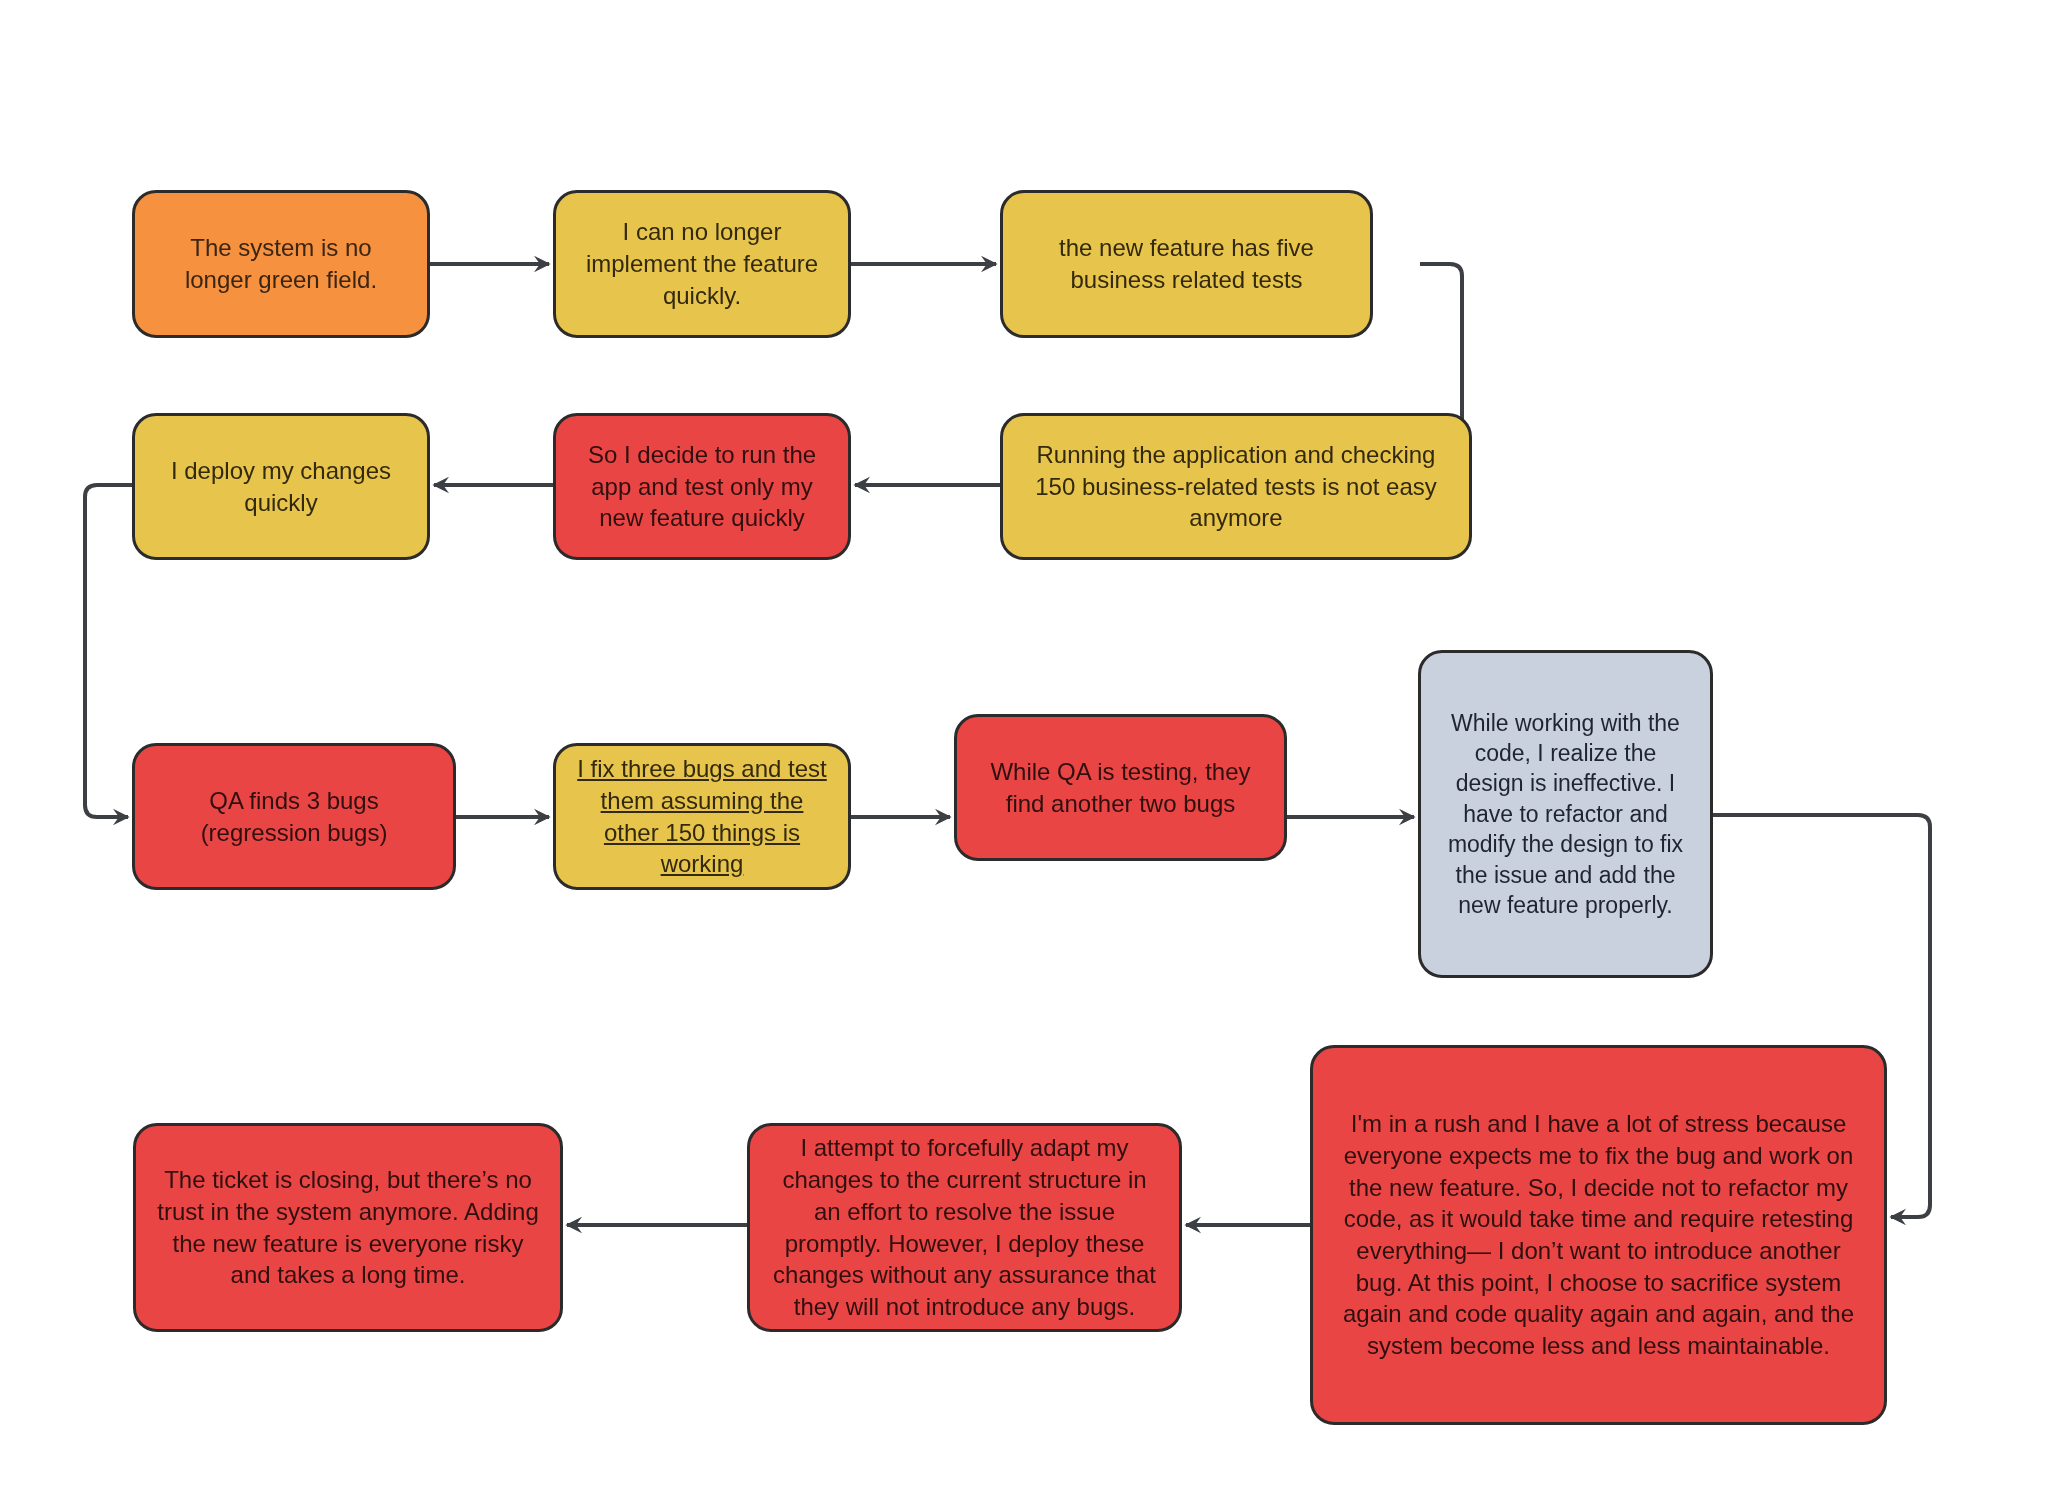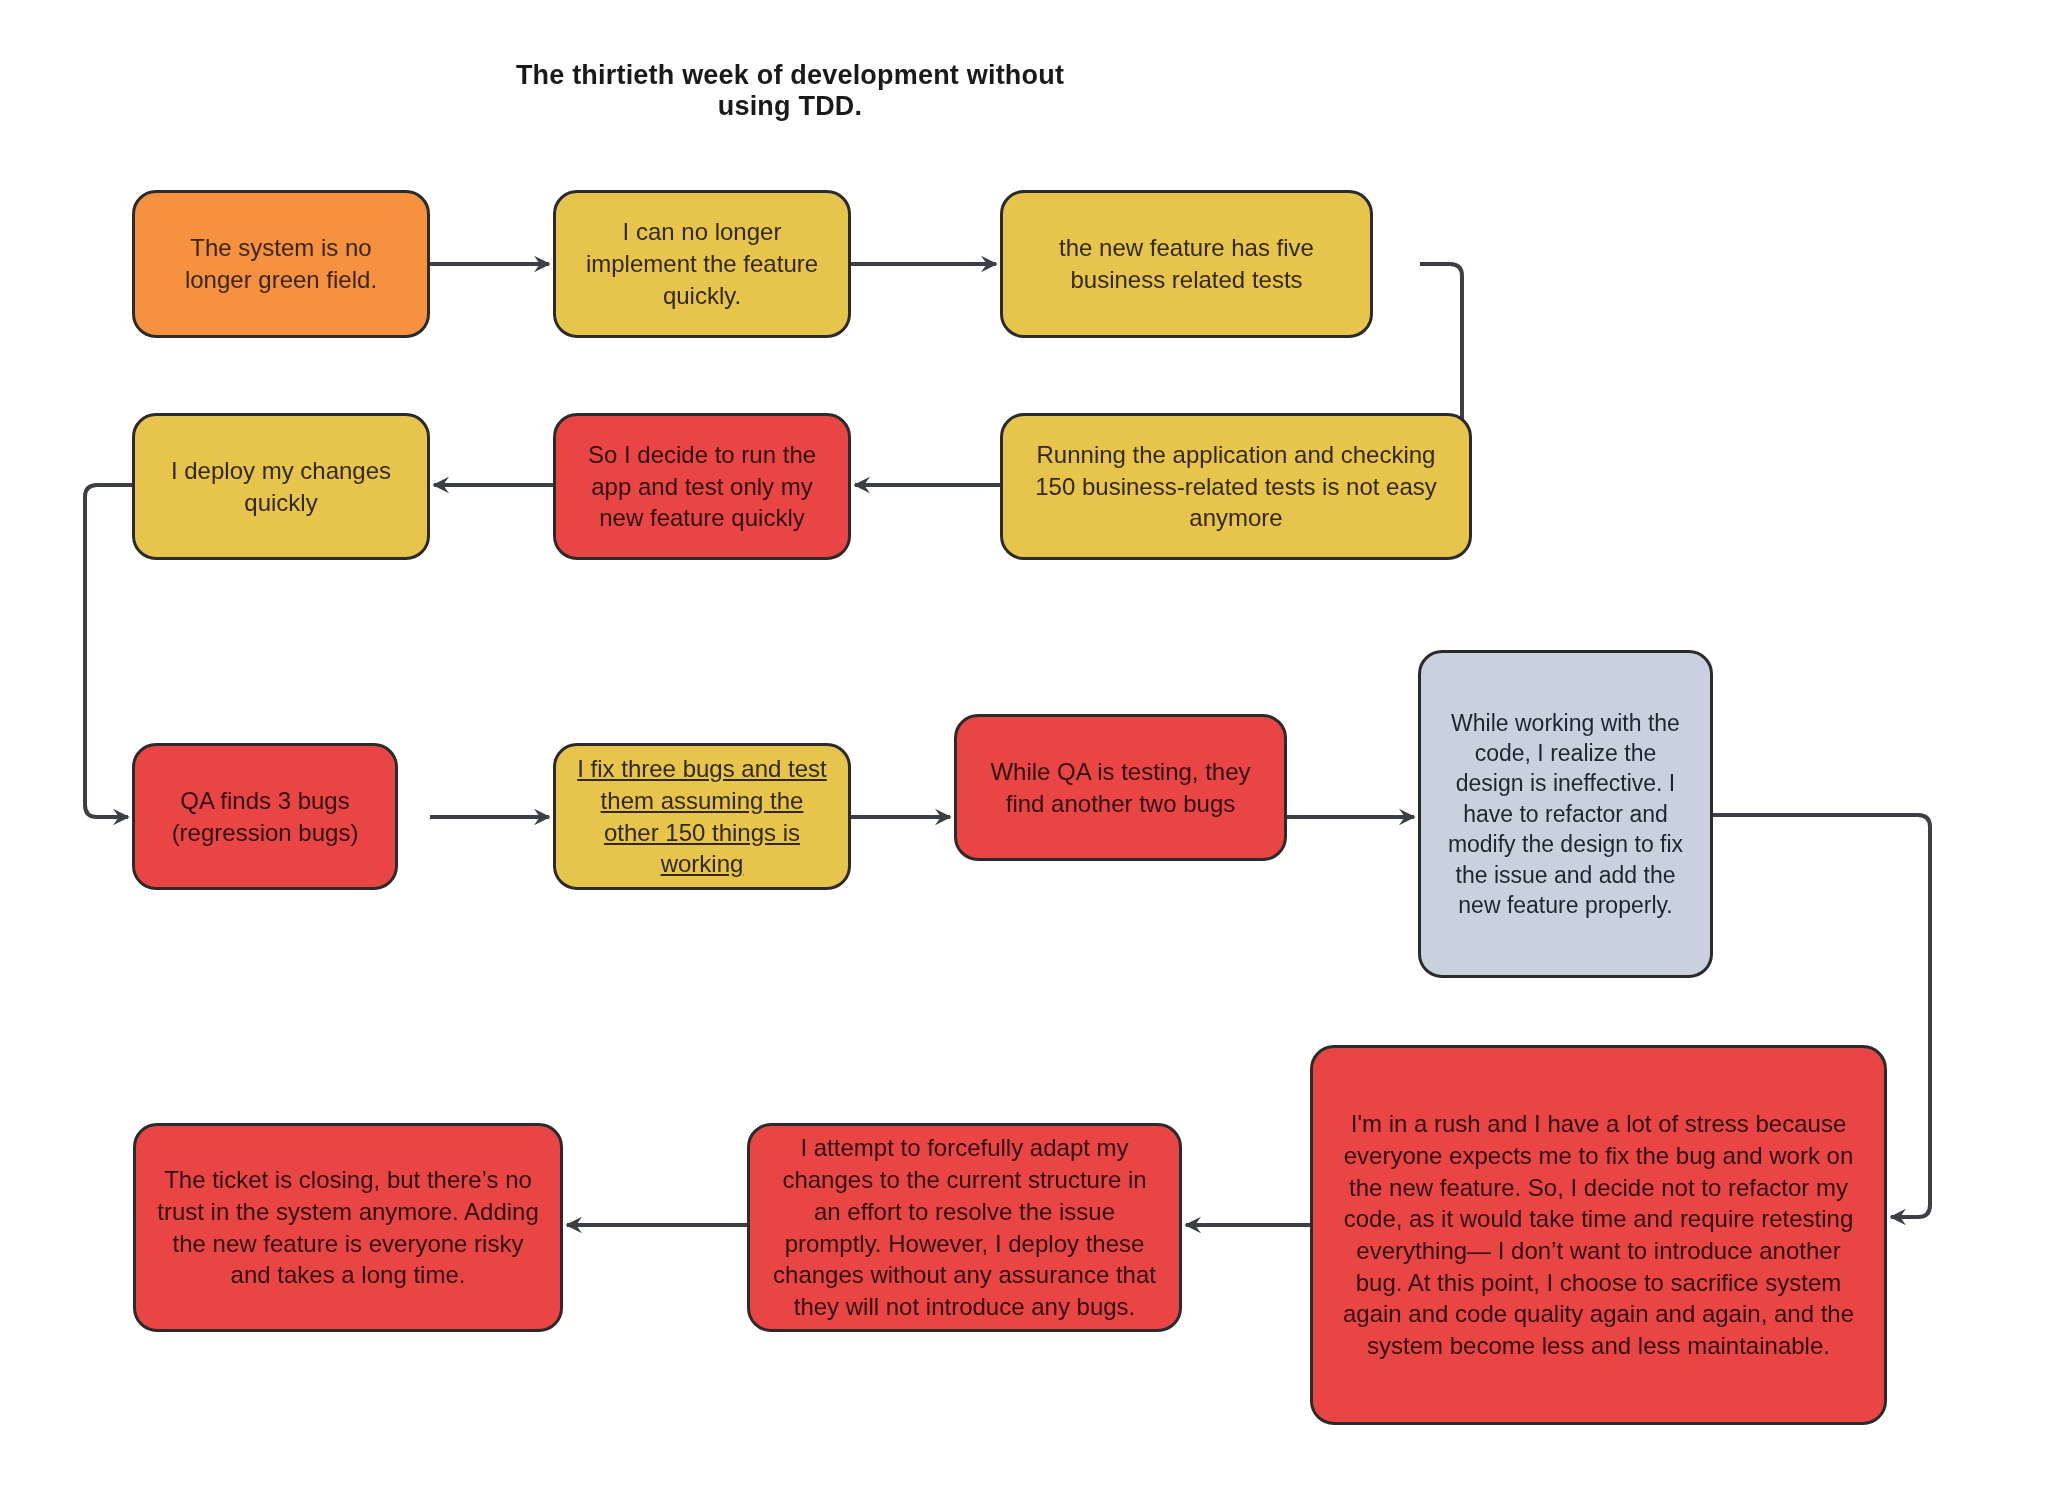--- a/index.html
+++ b/index.html
@@ -51,34 +51,33 @@
   .c-red    { background: #E94545; color: #300f0f; }
   .c-blue   { background: #C9D1DE; color: #1f2530; }
 
   
   .n1  { left: 132px;  top: 190px;  width: 298px; height: 148px; }
   .n2  { left: 553px;  top: 190px;  width: 298px; height: 148px; }
   .n3  { left: 1000px; top: 190px;  width: 373px; height: 148px; }
   .n4  { left: 132px;  top: 413px;  width: 298px; height: 147px; }
   .n5  { left: 553px;  top: 413px;  width: 298px; height: 147px; }
   .n6  { left: 1000px; top: 413px;  width: 472px; height: 147px; }
-  .n7  { left: 132px;  top: 743px;  width: 266px; height: 147px; }
+  .n7  { left: 132px;  top: 743px;  width: 324px; height: 147px; }
   .n8  { left: 553px;  top: 743px;  width: 298px; height: 147px; text-decoration: underline; }
   .n9  { left: 954px;  top: 714px;  width: 333px; height: 147px; }
   .n10 { left: 1418px; top: 650px;  width: 295px; height: 328px; font-size: 23px; }
   .n11 { left: 133px;  top: 1123px; width: 430px; height: 209px; }
   .n12 { left: 747px;  top: 1123px; width: 435px; height: 209px; }
   .n13 { left: 1310px; top: 1045px; width: 577px; height: 380px; padding: 14px 28px; }
 </style>
 </head>
 <body>
 
 <div class="canvas">
 
-  <div class="page-title">The thirtieth week of development without using TDD.</div>
 
   <svg class="edges" width="2048" height="1485" viewBox="0 0 2048 1485">
     <defs>
       <marker id="arrow" viewBox="0 0 12 12" refX="10" refY="6" markerWidth="5" markerHeight="5" orient="auto-start-reverse" markerUnits="strokeWidth">
         <path d="M1 1 L11 6 L1 11 L4.5 6 Z" fill="#3C4045"></path>
       </marker>
     </defs>
     <g fill="none" stroke="#3C4045" stroke-width="4">
       <path marker-end="url(#arrow)" d="M 430 264 H 549"></path>
       <path marker-end="url(#arrow)" d="M 851 264 H 996"></path>

